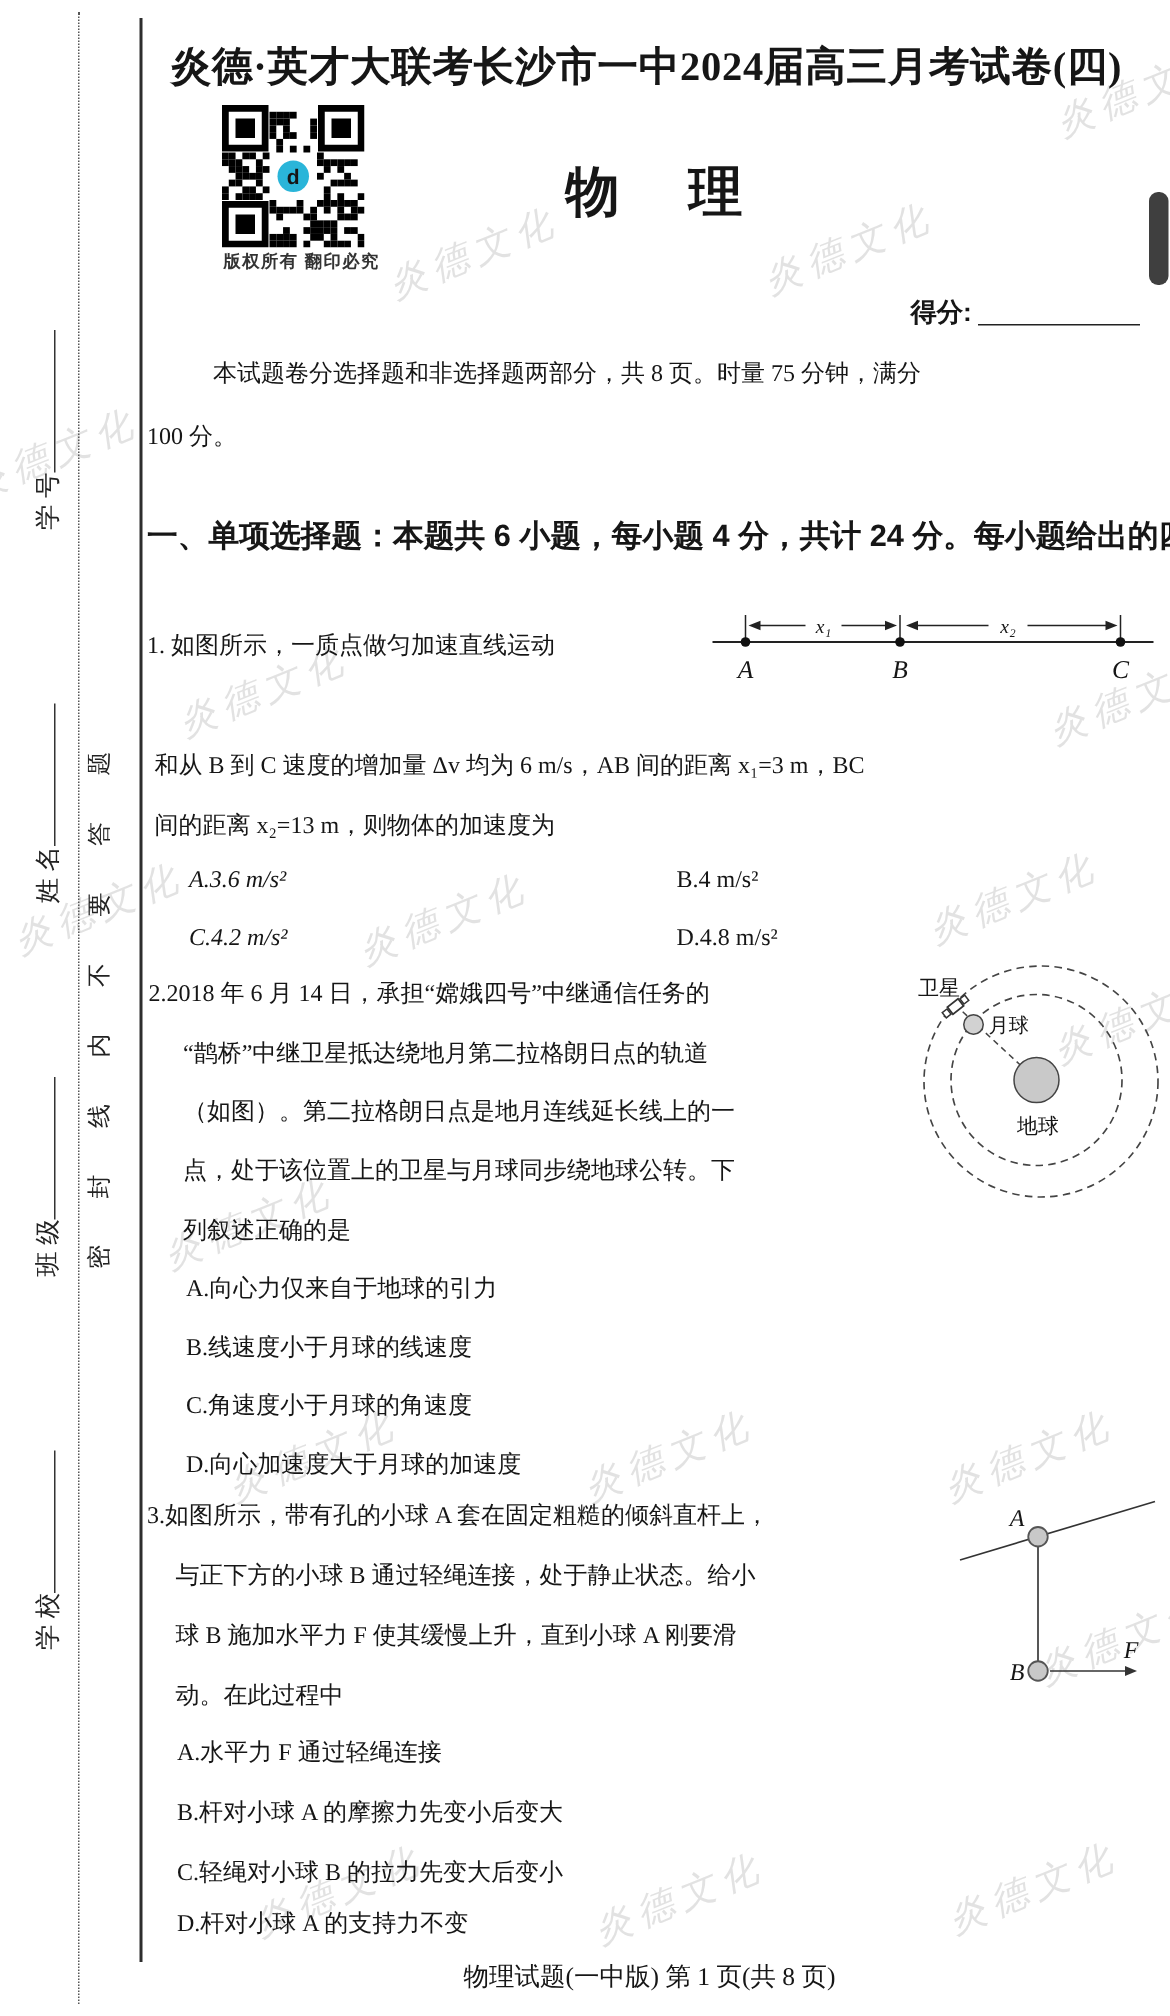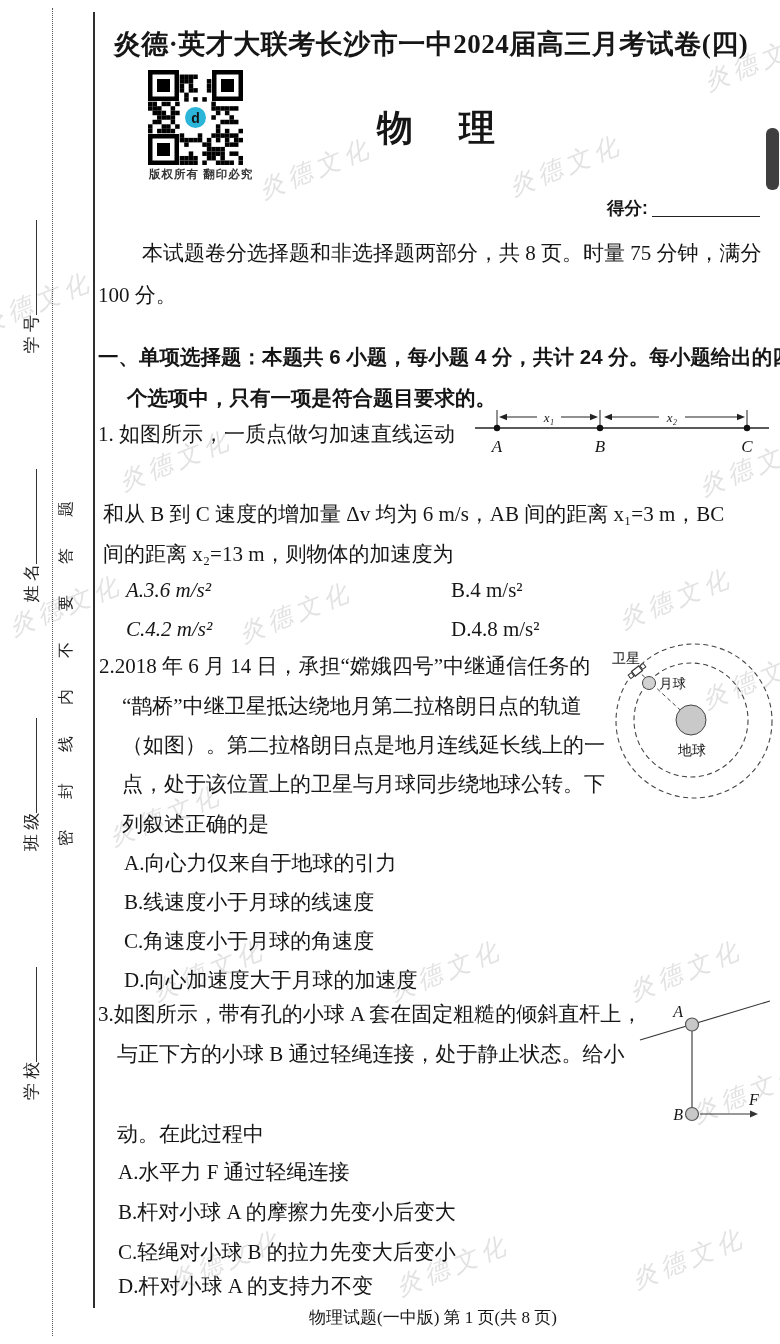--- a/index.html
+++ b/index.html
@@ -1,19 +1,19 @@
 <!DOCTYPE html>
 <html><head>
 <meta charset="utf-8">
 <style>
   html,body{margin:0;padding:0;background:#9a9a9a;}
   #page{position:relative;width:780px;height:1344px;background:#ffffff;overflow:hidden;
         font-family:"Liberation Serif","DejaVu Serif",serif;color:#161616;}
   .abs{position:absolute;white-space:nowrap;}
-  .song{font-size:21px;}
+  .song{font-size:16px;}
   .hei{font-family:"Liberation Sans","DejaVu Sans",sans-serif;font-weight:bold;}
   .kai{font-family:"Liberation Serif","DejaVu Serif",serif;font-weight:900;}
   .wm{position:absolute;width:140px;font-style:italic;font-size:25px;letter-spacing:5px;
       color:#bcbcbc;opacity:.42;transform:rotate(-22deg);pointer-events:none;}
   .vline-dot{position:absolute;left:52px;top:8px;height:1328px;border-left:1px dotted #555;}
   .vline-solid{position:absolute;left:93px;top:12px;height:1296px;width:1.6px;background:#2e2e2e;}
   .seal-rot{position:absolute;transform:rotate(-90deg);transform-origin:0 0;}
   .seal-fields{left:20px;top:1100px;width:880px;display:flex;align-items:flex-end;
                justify-content:space-between;font-size:17px;color:#222;}
   .seal-field .blank{display:inline-block;width:95px;border-bottom:1.2px solid #333;height:14px;}
@@ -213,21 +213,20 @@
     <span>理</span>
   </div>
 
   <div class="abs hei" style="left:607px;top:196px;font-size:17.5px">得分:</div>
   <div class="score-line"></div>
 
   <div class="abs song" style="left:142px;top:239px">本试题卷分选择题和非选择题两部分，共 8 页。时量 75 分钟，满分</div>
   <div class="abs song" style="left:98px;top:281px">100 分。</div>
 
   <div class="abs hei" style="left:98px;top:343px;font-size:20.5px">一、单项选择题：本题共 6 小题，每小题 4 分，共计 24 分。每小题给出的四</div>
-  <div class="abs hei" style="left:127px;top:384px;font-size:20.5px">个选项中，只有一项是符合题目要求的。</div>
 
   <div class="abs song" style="left:98px;top:420px">1. 如图所示，一质点做匀加速直线运动</div>
   <div class="abs song" style="left:103px;top:500px">和从 B 到 C 速度的增加量 Δv 均为 6 m/s，AB 间的距离 x₁=3 m，BC</div>
   <div class="abs song" style="left:103px;top:540px">间的距离 x₂=13 m，则物体的加速度为</div>
   <div class="abs song opt-colA" style="top:578px">A.3.6 m/s²</div>
   <div class="abs song" style="left:451px;top:578px">B.4 m/s²</div>
   <div class="abs song opt-colA" style="top:617px">C.4.2 m/s²</div>
   <div class="abs song" style="left:451px;top:617px">D.4.8 m/s²</div>
 
   <svg class="abs" style="left:473px;top:398px" width="300" height="58" viewBox="0 0 300 58">
@@ -274,20 +273,21 @@
     <g transform="translate(37,33) rotate(-38)">
       <rect x="-4.5" y="-3" width="9" height="6" fill="#fff" stroke="#333" stroke-width="1.2"></rect>
       <rect x="-9.5" y="-2.2" width="4" height="4.4" fill="#fff" stroke="#333" stroke-width="1"></rect>
       <rect x="5.5" y="-2.2" width="4" height="4.4" fill="#fff" stroke="#333" stroke-width="1"></rect>
     </g>
     <text x="12" y="25" font-size="14">卫星</text>
   </svg>
 
   <div class="abs song" style="left:98px;top:1000px">3.如图所示，带有孔的小球 A 套在固定粗糙的倾斜直杆上，</div>
   <div class="abs song" style="left:117px;top:1040px">与正下方的小球 B 通过轻绳连接，处于静止状态。给小</div>
+  <div class="abs song" style="left:117px;top:1080px">球 B 施加水平力 F 使其缓慢上升，直到小球 A 刚要滑</div>
   <div class="abs song" style="left:117px;top:1120px">动。在此过程中</div>
   <div class="abs song" style="left:118px;top:1158px">A.水平力 F 通过轻绳连接</div>
   <div class="abs song" style="left:118px;top:1198px">B.杆对小球 A 的摩擦力先变小后变大</div>
   <div class="abs song" style="left:118px;top:1272px">D.杆对小球 A 的支持力不变</div>
   <div class="abs song" style="left:118px;top:1238px">C.轻绳对小球 B 的拉力先变大后变小</div>
 
   <svg class="abs" style="left:630px;top:995px" width="150" height="135" viewBox="0 0 150 135">
     <line x1="10" y1="45" x2="140" y2="6" stroke="#333" stroke-width="1.1"></line>
     <line x1="62" y1="36" x2="62" y2="113" stroke="#333" stroke-width="1.1"></line>
     <circle cx="62" cy="29.5" r="6.5" fill="#c8c8c8" stroke="#555" stroke-width="1.2"></circle>

